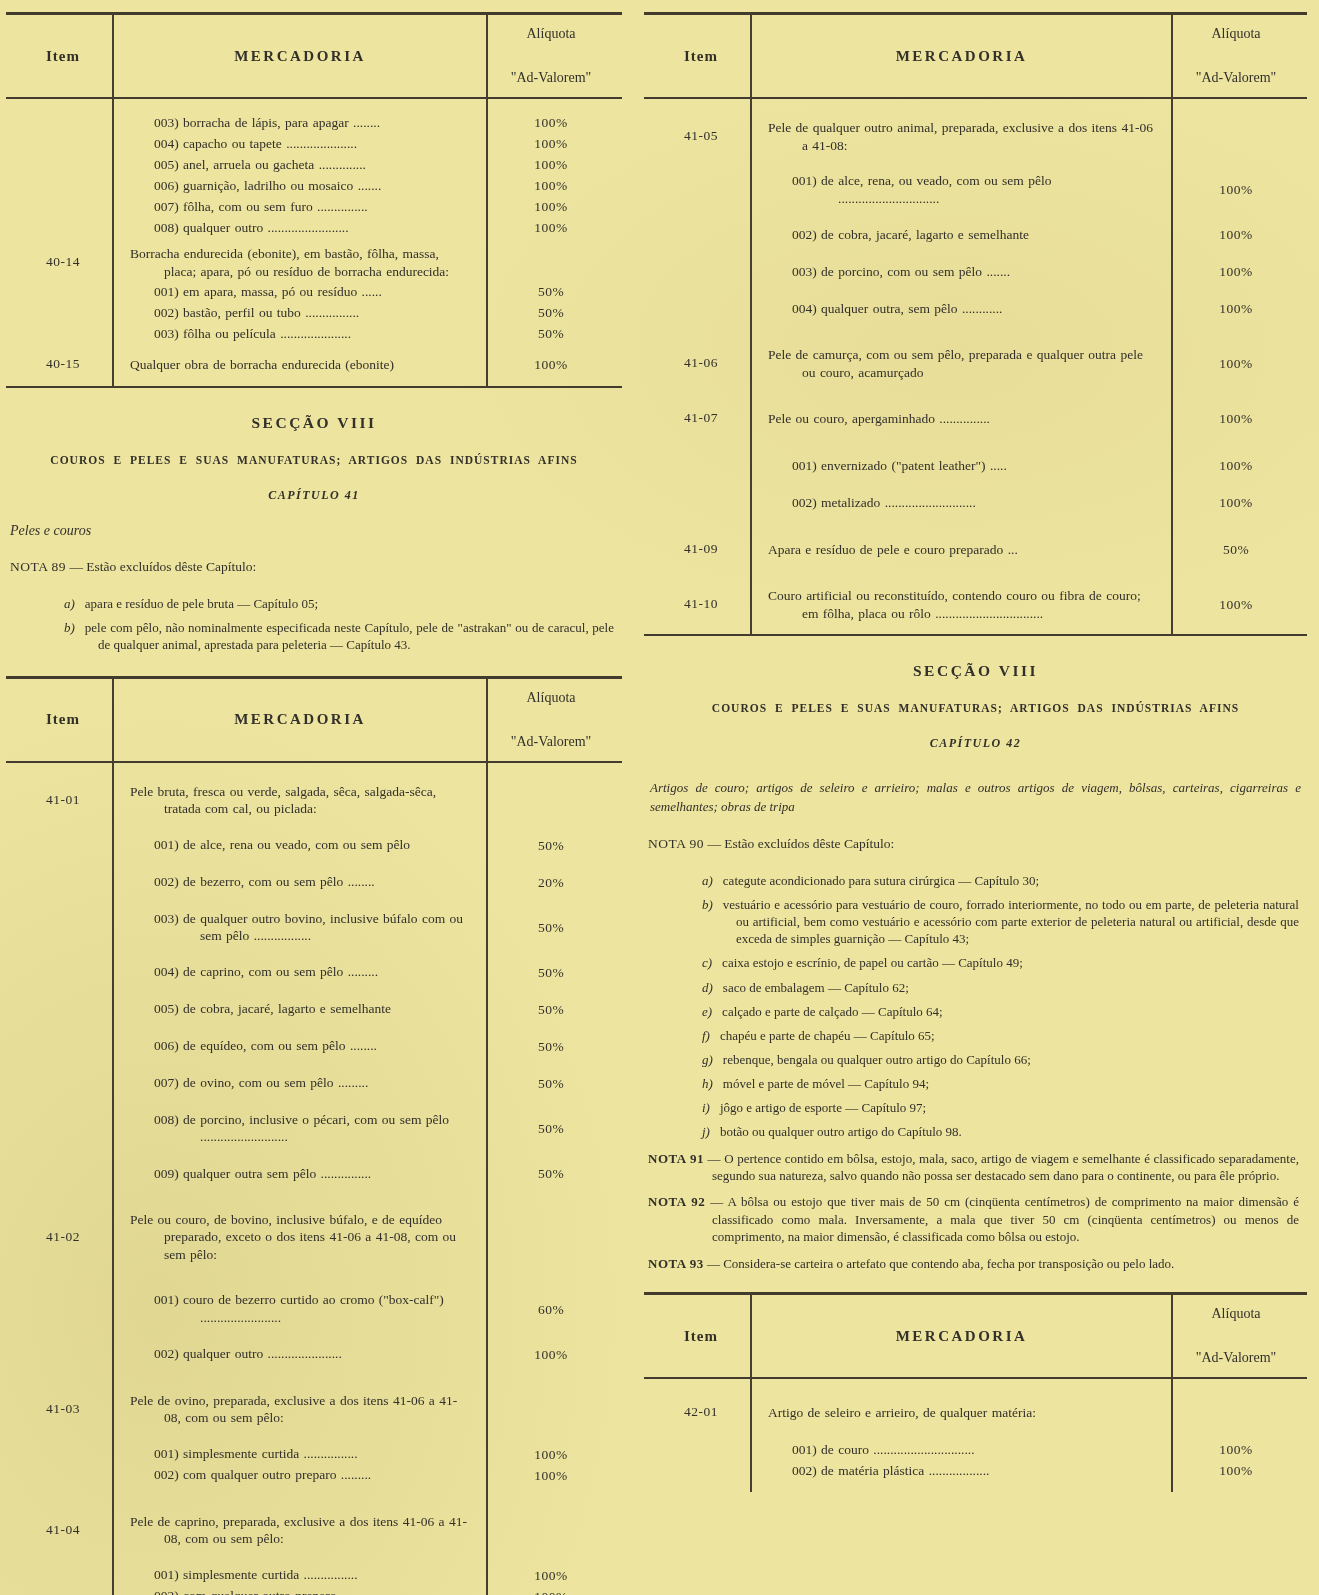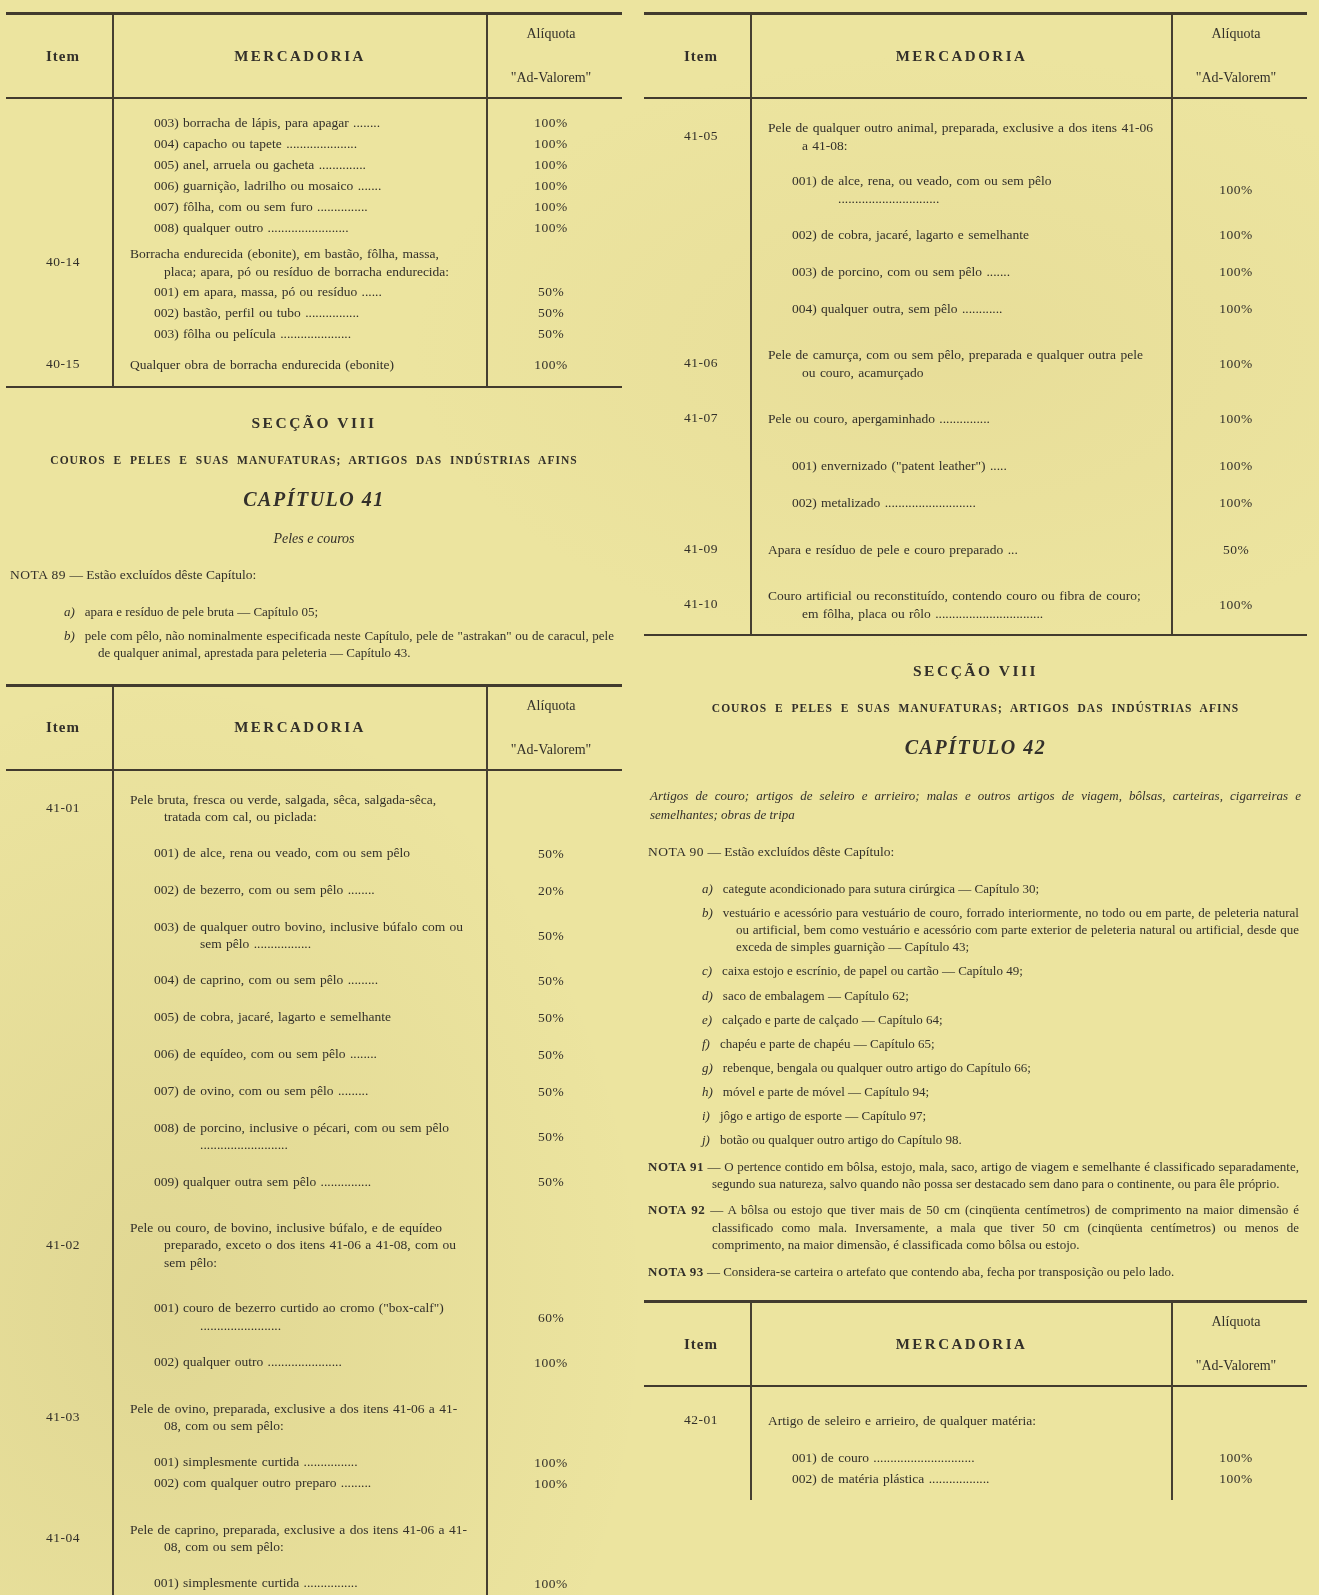--- a/index.html
+++ b/index.html
@@ -36,22 +36,22 @@
   .trow .c-merc{font-size:13.5px;line-height:1.3;word-spacing:1px}
   .trow .c-merc.main{padding-left:44px;text-indent:-34px}
   .trow .c-merc.sub{padding-left:80px;text-indent:-46px}
   .trow .c-rate{display:flex;flex-direction:column;justify-content:flex-end;align-items:center;font-size:13.5px;padding-bottom:1px;letter-spacing:.5px}
   .sp0{margin-top:2px}.sp1{margin-top:8px}.sp2{margin-top:12px}.sp3{margin-top:18px}.sp4{margin-top:28px}
 
   
   .sec{padding:0 4px}
   .sec-title{text-align:center;font-weight:bold;font-size:15.5px;letter-spacing:2.5px;margin:26px 0 0}
   .sec-ramo{text-align:center;font-weight:bold;font-size:11.5px;letter-spacing:1px;word-spacing:4px;margin:22px 0 0}
-  .sec-cap{text-align:center;font-weight:bold;font-style:italic;font-size:20px;letter-spacing:1.5px;margin:22px 0 0}
-  .sec-capsub{text-align:center;font-style:italic;font-size:14px;margin:20px 0 0}
+  .sec-cap{text-align:center;font-weight:bold;font-style:italic;font-size:12px;letter-spacing:1.5px;margin:22px 0 0}
+  .sec-capsub{text-align:left;font-style:italic;font-size:14px;margin:20px 0 0}
   .cap-desc{font-style:italic;font-size:13px;line-height:1.4;margin:28px 2px 0;text-align:justify}
   .nota-head{font-size:13.5px;margin:20px 0 0}
   .nota-head b{letter-spacing:.5px;font-weight:normal}
   .nota-items{margin-top:20px}
   .nota-item{font-size:13px;line-height:1.32;margin:7px 0 0;padding-left:88px;text-indent:-34px;text-align:justify;padding-right:4px}
   .nota-item .letra{font-style:italic;padding-right:10px}
   .nota-paras{margin-top:2px}
   .nota-para{font-size:13px;line-height:1.34;margin:9px 0 0;padding-left:64px;text-indent:-64px;text-align:justify;padding-right:4px}
   .nota-para b{letter-spacing:.5px}
 </style>

